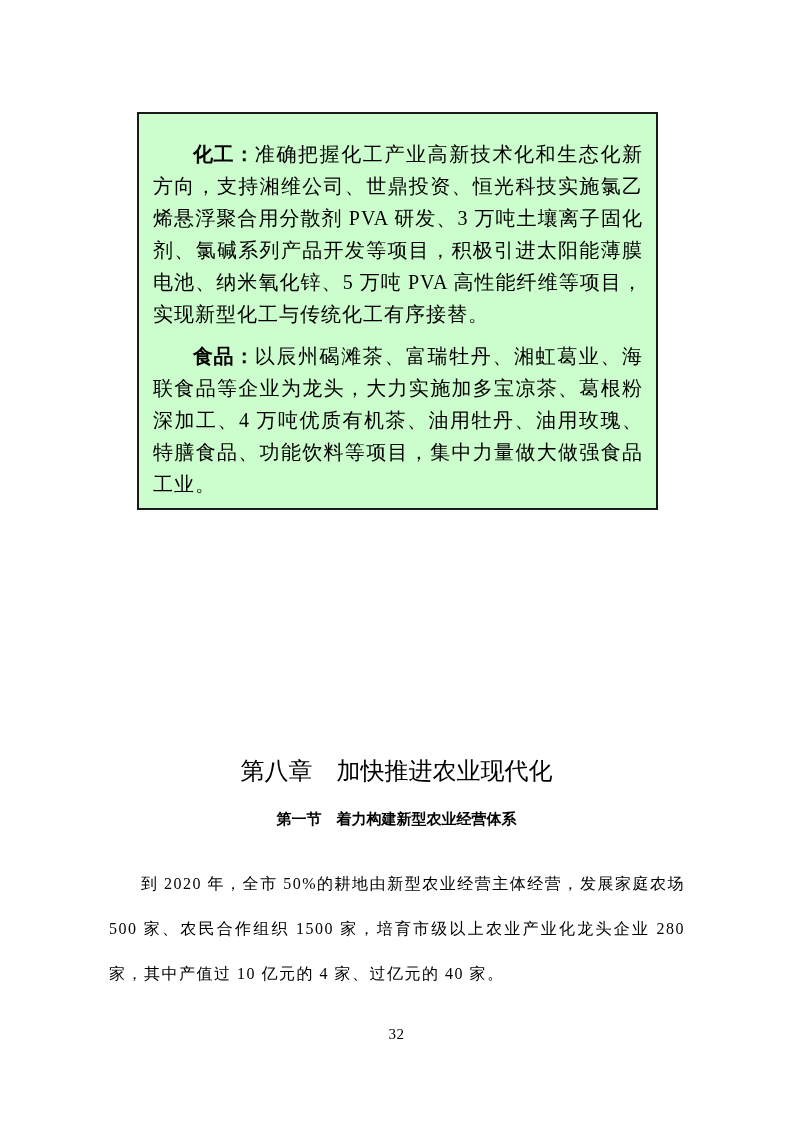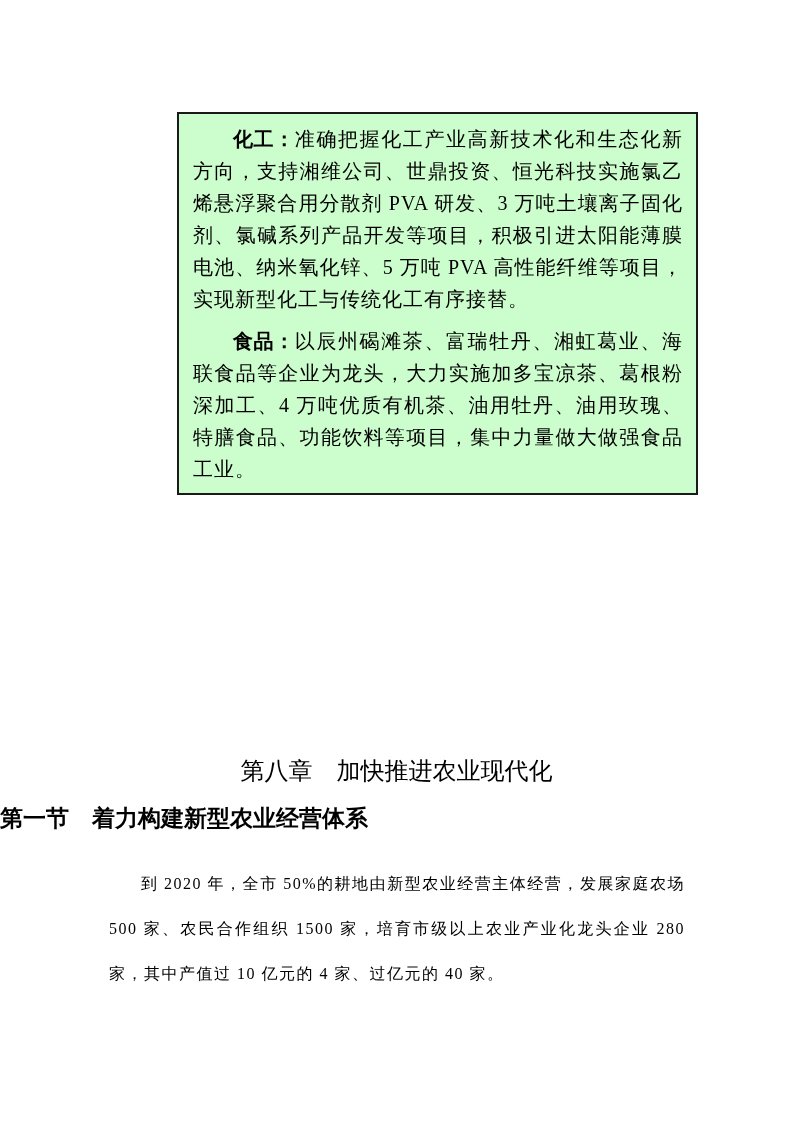--- a/index.html
+++ b/index.html
@@ -15,22 +15,21 @@
     position: relative;
     width: 793px; height: 1122px;
     background: #ffffff;
   }
   .infobox {
     position: absolute;
     left: 137px; top: 112px;
     width: 521px;
     background: #ccfdcc;
     border: 2px solid #1a1a1a;
-    padding: 9px 13px 8px 14px;
-    margin-left: 40px;
+    padding: 24px 13px 8px 14px;
   }
   .infobox p {
     font-size: 20px;
     line-height: 32px;
     text-align: justify;
     text-justify: inter-character;
     text-indent: 2em;
     letter-spacing: 1px;
     margin-bottom: 10px;
   }
@@ -47,23 +46,24 @@
     text-align: center;
     font-family: "Liberation Sans", sans-serif;
     font-weight: normal;
     font-size: 24px;
     line-height: 28px;
   }
   .section-heading {
     position: absolute;
     left: 0; top: 805px;
     width: 100%;
+    text-align: center;
     font-family: "Liberation Serif", serif;
     font-weight: bold;
-    font-size: 23px;
+    font-size: 15px;
     line-height: 28px;
   }
   .body-paragraph {
     position: absolute;
     left: 109px; top: 861px;
     width: 576px;
     font-size: 16px;
     line-height: 45px;
     text-align: justify;
     text-justify: inter-character;
@@ -88,14 +88,15 @@
     <p><span class="para-label">化工：</span><span>准确把握化工产业高新技术化和生态化新方向，支持湘维公司、世鼎投资、恒光科技实施氯乙烯悬浮聚合用分散剂 PVA 研发、3 万吨土壤离子固化剂、氯碱系列产品开发等项目，积极引进太阳能薄膜电池、纳米氧化锌、5 万吨 PVA 高性能纤维等项目，实现新型化工与传统化工有序接替。</span></p>
     <p><span class="para-label">食品：</span><span>以辰州碣滩茶、富瑞牡丹、湘虹葛业、海联食品等企业为龙头，大力实施加多宝凉茶、葛根粉深加工、4 万吨优质有机茶、油用牡丹、油用玫瑰、特膳食品、功能饮料等项目，集中力量做大做强食品工业。</span></p>
   </div>
 
   <div class="chapter-heading">第八章　加快推进农业现代化</div>
 
   <div class="section-heading">第一节　着力构建新型农业经营体系</div>
 
   <div class="body-paragraph">到 2020 年，全市 50%的耕地由新型农业经营主体经营，发展家庭农场 500 家、农民合作组织 1500 家，培育市级以上农业产业化龙头企业 280 家，其中产值过 10 亿元的 4 家、过亿元的 40 家。</div>
 
+  <div class="page-number">32</div>
 
 </div>
 
 </body></html>

